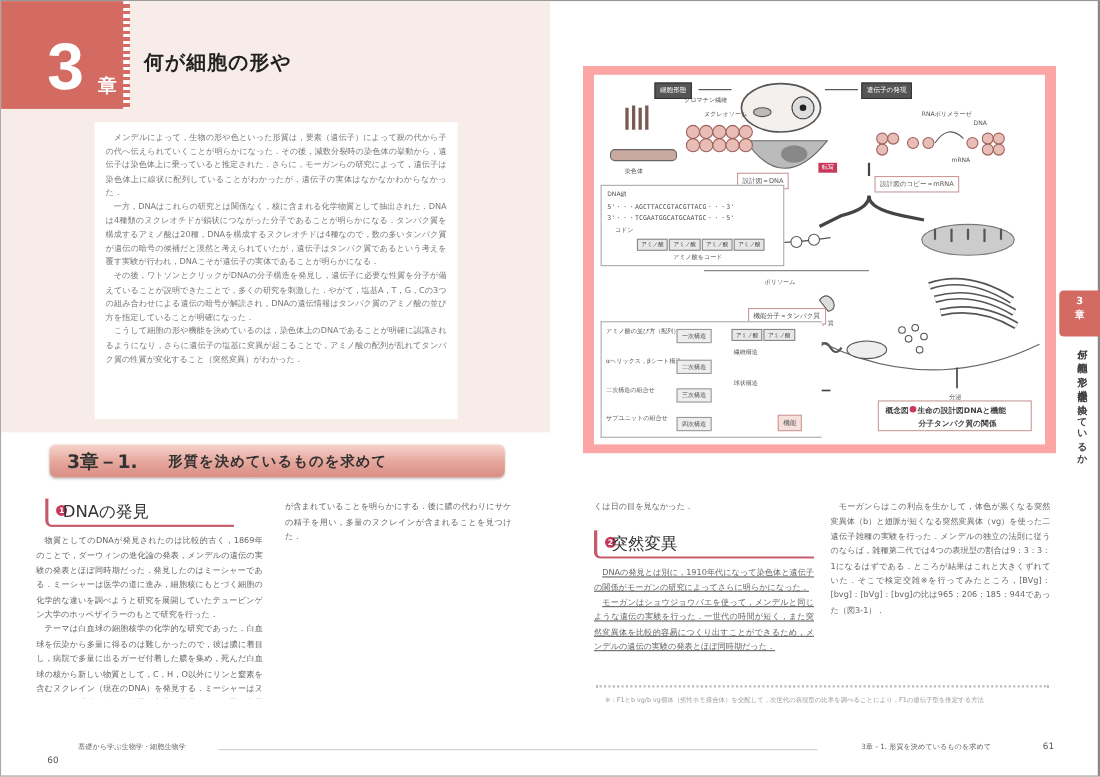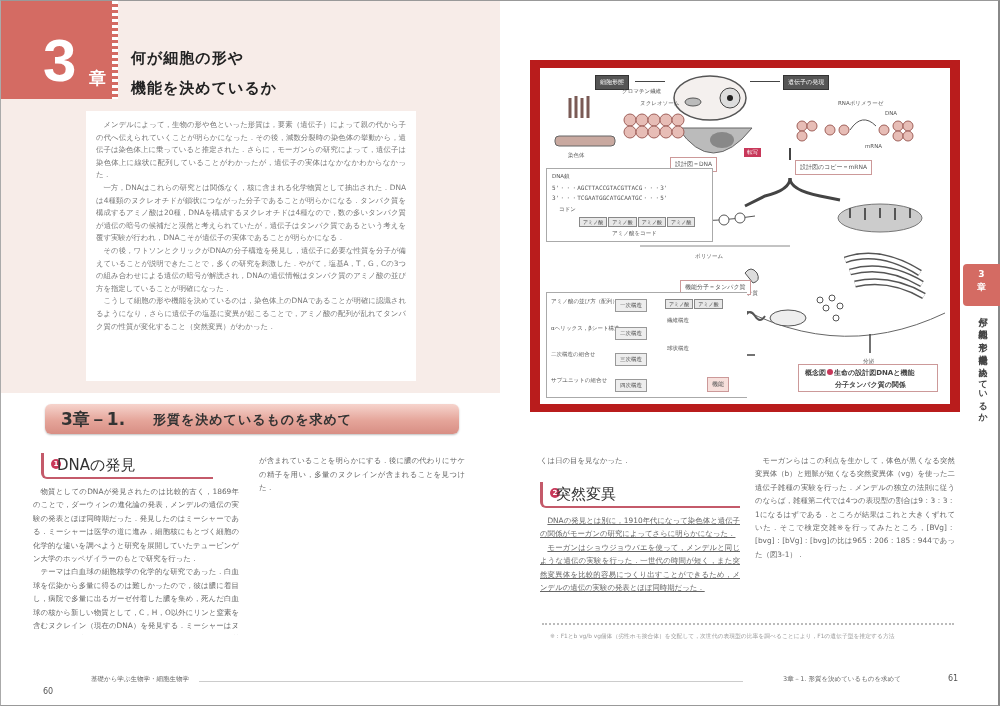--- a/index.html
+++ b/index.html
@@ -7,21 +7,21 @@
   .page{position:absolute;top:0;height:706px;background:#fff;}
   .page-left{left:0;width:500px;border-top:1px solid #999;border-bottom:1px solid #999;border-left:1px solid #aaa;box-sizing:border-box;}
   .page-right{left:500px;width:500px;border-top:1px solid #999;border-bottom:1px solid #999;border-right:2px solid #888;box-sizing:border-box;}
 
   
   .chap-band{position:absolute;left:0;top:0;width:500px;height:392px;background:#f7ece8;}
   .chap-num-box{position:absolute;left:0;top:0;width:117px;height:98px;background:#d46b63;}
   .chap-num-box .dots{position:absolute;right:0;top:0;width:6px;height:98px;background:repeating-linear-gradient(to bottom,#fff 0 3px,#d46b63 3px 6px);}
   .chap-num{position:absolute;left:42px;top:30px;font-family:"Liberation Sans",sans-serif;font-weight:bold;font-size:60px;line-height:60px;color:#fff;}
   .chap-suffix{position:absolute;left:88px;top:66px;font-weight:bold;font-size:17px;color:#fff;}
-  .chap-title{position:absolute;left:130px;top:42px;font-weight:bold;font-size:15px;line-height:30px;color:#222;letter-spacing:1px;}
+  .chap-title{position:absolute;left:130px;top:42px;font-weight:bold;font-size:18px;line-height:30px;color:#222;letter-spacing:1px;}
 
   .intro-box{position:absolute;left:85px;top:110px;width:330px;height:270px;background:#fff;box-sizing:border-box;padding:8px 10px;}
   .intro-box p{margin:0;font-size:7.4px;line-height:12.6px;color:#777;text-indent:1em;text-align:justify;}
 
   
   .section-bar{position:absolute;left:44px;top:403px;width:414px;height:30px;border-radius:6px;background:linear-gradient(to bottom,#f6d4cd,#e5a59a 55%,#d88e84);box-shadow:0 1px 2px rgba(0,0,0,.25);}
   .section-bar .num{position:absolute;left:16px;top:4px;font-weight:bold;font-size:17px;color:#333;}
   .section-bar .title{position:absolute;left:108px;top:7px;font-weight:bold;font-size:13px;color:#333;letter-spacing:1px;}
 
   
@@ -32,21 +32,21 @@
   .col{position:absolute;font-size:7.4px;line-height:13.4px;color:#666;text-align:justify;}
   .col p{margin:0;text-indent:1em;}
   .col p.noindent{text-indent:0;}
 
   
   .footer-num{position:absolute;top:673px;font-size:8px;color:#555;}
   .footer-txt{position:absolute;top:674px;font-size:6.5px;color:#666;}
   .footer-rule{position:absolute;top:680px;height:1px;background:#ccc;}
 
   
-  .figure{position:absolute;left:530px;top:60px;width:430px;height:352px;background:#b91c1c;}
+  .figure{position:absolute;left:530px;top:60px;width:430px;height:352px;background:#fca5a5;}
   .figure-inner{position:absolute;left:10px;top:8px;width:410px;height:336px;background:#fff;}
   .lbl-dark{position:absolute;background:#555;color:#fff;font-size:6px;padding:2px 4px;border:1px solid #333;}
   .lbl-box{position:absolute;background:#fff;border:1px solid #c99;font-size:6px;color:#555;padding:2px 4px;}
   .lbl-red{position:absolute;background:#c8385a;color:#fff;font-size:5.5px;padding:1px 3px;}
   .tiny{position:absolute;font-size:5.5px;color:#555;white-space:nowrap;}
   .arrow-h{position:absolute;height:1px;background:#444;}
   .panel{position:absolute;border:1px solid #aaa;background:#fff;}
   .dna-line{position:absolute;font-family:"DejaVu Sans Mono",monospace;font-size:6px;color:#555;white-space:nowrap;}
   .codon-row{position:absolute;display:flex;gap:1px;}
   .codon-row span{display:block;border:1px solid #888;background:#e8e8e8;font-size:5px;padding:1px 3px;color:#444;}
@@ -68,21 +68,20 @@
 
 <div class="page page-left">
   <div class="chap-band"></div>
   <div class="chap-num-box">
     <div class="dots"></div>
     <span class="chap-num">3</span>
     <span class="chap-suffix">章</span>
   </div>
   <div class="chap-title">
     <div>何が細胞の形や</div>
-    <div>機能を決めているか</div>
   </div>
 
   <div class="intro-box">
     <p>メンデルによって，生物の形や色といった形質は，要素（遺伝子）によって親の代から子の代へ伝えられていくことが明らかになった．その後，減数分裂時の染色体の挙動から，遺伝子は染色体上に乗っていると推定された．さらに，モーガンらの研究によって，遺伝子は染色体上に線状に配列していることがわかったが，遺伝子の実体はなかなかわからなかった．</p>
     <p>一方，DNAはこれらの研究とは関係なく，核に含まれる化学物質として抽出された．DNAは4種類のヌクレオチドが鎖状につながった分子であることが明らかになる．タンパク質を構成するアミノ酸は20種，DNAを構成するヌクレオチドは4種なので，数の多いタンパク質が遺伝の暗号の候補だと漠然と考えられていたが，遺伝子はタンパク質であるという考えを覆す実験が行われ，DNAこそが遺伝子の実体であることが明らかになる．</p>
     <p>その後，ワトソンとクリックがDNAの分子構造を発見し，遺伝子に必要な性質を分子が備えていることが説明できたことで，多くの研究を刺激した．やがて，塩基A，T，G，Cの3つの組み合わせによる遺伝の暗号が解読され，DNAの遺伝情報はタンパク質のアミノ酸の並び方を指定していることが明確になった．</p>
     <p>こうして細胞の形や機能を決めているのは，染色体上のDNAであることが明確に認識されるようになり，さらに遺伝子の塩基に変異が起こることで，アミノ酸の配列が乱れてタンパク質の性質が変化すること（突然変異）がわかった．</p>
   </div>
 
   <div class="section-bar">
@@ -97,21 +96,21 @@
 
   <div class="col" style="left:32px;top:484px;width:206px;height:150px;overflow:hidden;">
     <p>物質としてのDNAが発見されたのは比較的古く，1869年のことで，ダーウィンの進化論の発表，メンデルの遺伝の実験の発表とほぼ同時期だった．発見したのはミーシャーである．ミーシャーは医学の道に進み，細胞核にもとづく細胞の化学的な違いを調べようと研究を展開していたテュービンゲン大学のホッペザイラーのもとで研究を行った．</p>
     <p>テーマは白血球の細胞核学の化学的な研究であった．白血球を伝染から多量に得るのは難しかったので，彼は膿に着目し，病院で多量に出るガーゼ付着した膿を集め，死んだ白血球の核から新しい物質として，C，H，O以外にリンと窒素を含むヌクレイン（現在のDNA）を発見する．ミーシャーはヌクレインの研究を続け，精子，卵黄，酵母などにも同じ物質が含まれていることを明らかにする．後に膿の代わりにサケの精子を用い，多量のヌクレインが含まれることを見つけた．</p>
   </div>
   <div class="col" style="left:258px;top:454px;width:206px;height:180px;overflow:hidden;">
     <p class="noindent" style="margin-top:-81px;">テーマは白血球の細胞核学の化学的な研究であった．白血球を伝染から多量に得るのは難しかったので，彼は膿に着目し，病院で多量に出るガーゼ付着した膿を集め，死んだ白血球の核から新しい物質として，C，H，O以外にリンと窒素を含むヌクレイン（現在のDNA）を発見する．ミーシャーはヌクレインの研究を続け，精子，卵黄，酵母などにも同じ物質が含まれていることを明らかにする．後に膿の代わりにサケの精子を用い，多量のヌクレインが含まれることを見つけた．</p>
   </div>
 
   <span class="footer-num" style="left:42px;margin-top:13px;">60</span>
-  <span class="footer-txt" style="left:70px;margin-left:20px;">基礎から学ぶ生物学・細胞生物学</span>
+  <span class="footer-txt" style="left:70px;">基礎から学ぶ生物学・細胞生物学</span>
   <div class="footer-rule" style="left:198px;width:302px;"></div>
 </div>
 
 <div class="page page-right">
   <div class="footer-rule" style="left:0;width:243px;"></div>
   <span class="footer-txt" style="left:283px;">3章－1. 形質を決めているものを求めて</span>
   <span class="footer-num" style="left:448px;">61</span>
 </div>
 
 <div class="figure">

